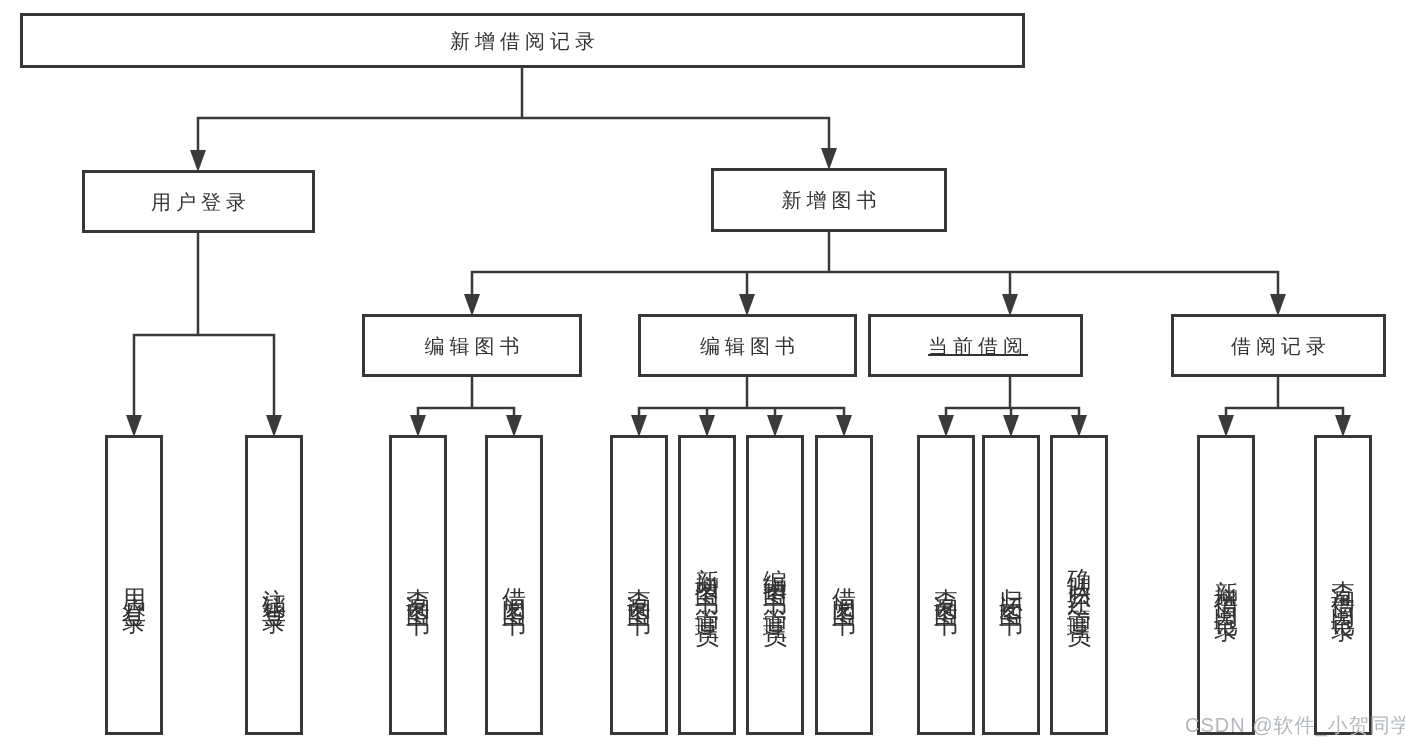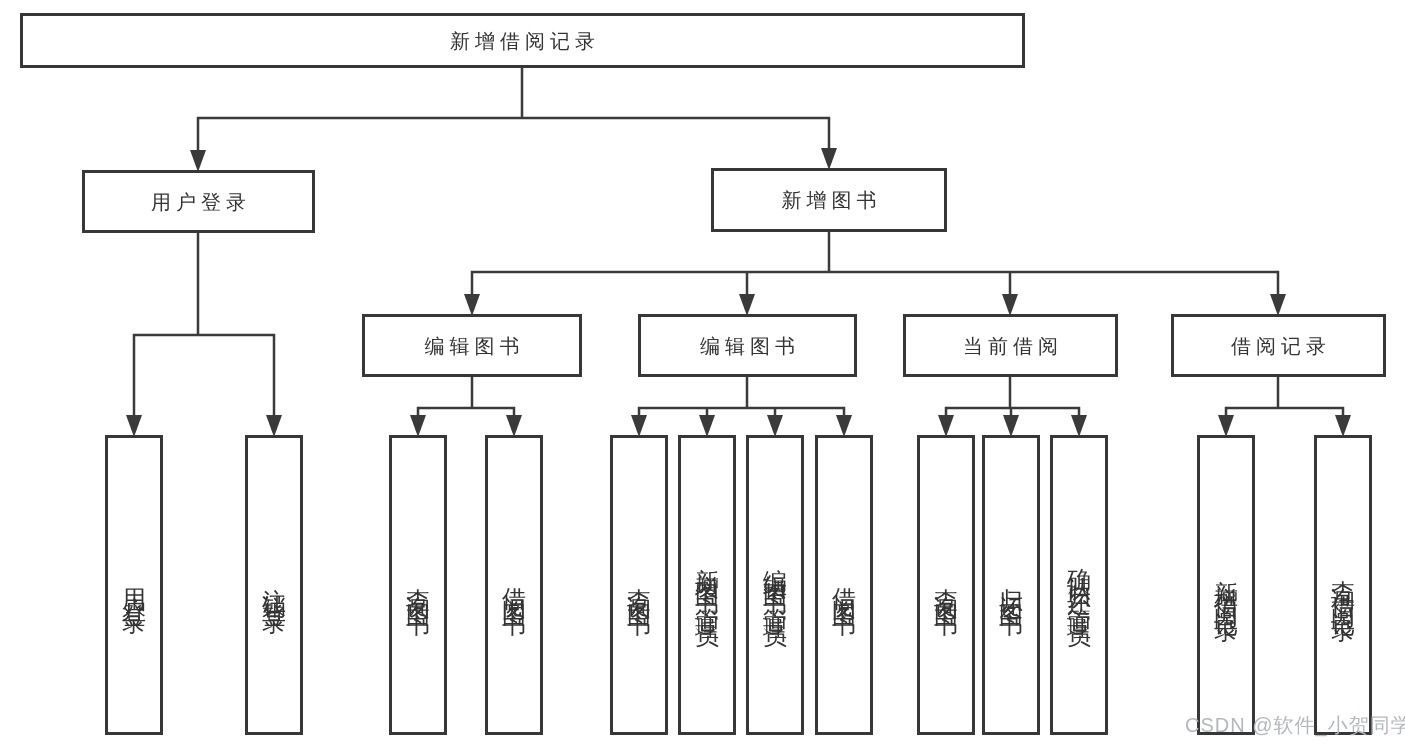--- a/index.html
+++ b/index.html
@@ -21,21 +21,21 @@
   .node.v{
     writing-mode:vertical-rl;text-orientation:mixed;
     font-size:24px;letter-spacing:8px;line-height:1;
   }
   
   .n-root   {left:20px;  top:13px;  width:1005px;height:55px;}
   .n-login  {left:82px;  top:170px; width:233px; height:63px;}
   .n-mgmt   {left:711px; top:168px; width:236px; height:64px;}
   .n-rec    {left:362px; top:314px; width:220px; height:63px;}
   .n-borrow {left:638px; top:314px; width:219px; height:63px;}
-  .n-current{left:903px; top:314px; width:215px; height:63px;}
+  .n-current{left:868px; top:314px; width:215px; height:63px;text-decoration:underline;}
   .n-records{left:1171px;top:314px; width:215px; height:63px;}
   
   .leaf{top:435px;width:58px;height:300px;}
   .l-a1{left:105px;} .l-a2{left:245px;}
   .l-b1{left:389px;} .l-b2{left:485px;}
   .l-c1{left:610px;} .l-c2{left:678px;} .l-c3{left:746px;} .l-c4{left:815px;}
   .l-d1{left:917px;} .l-d2{left:982px;} .l-d3{left:1050px;}
   .l-e1{left:1197px;} .l-e2{left:1314px;}
   .watermark{
     position:absolute;left:1185px;top:712px;z-index:5;

